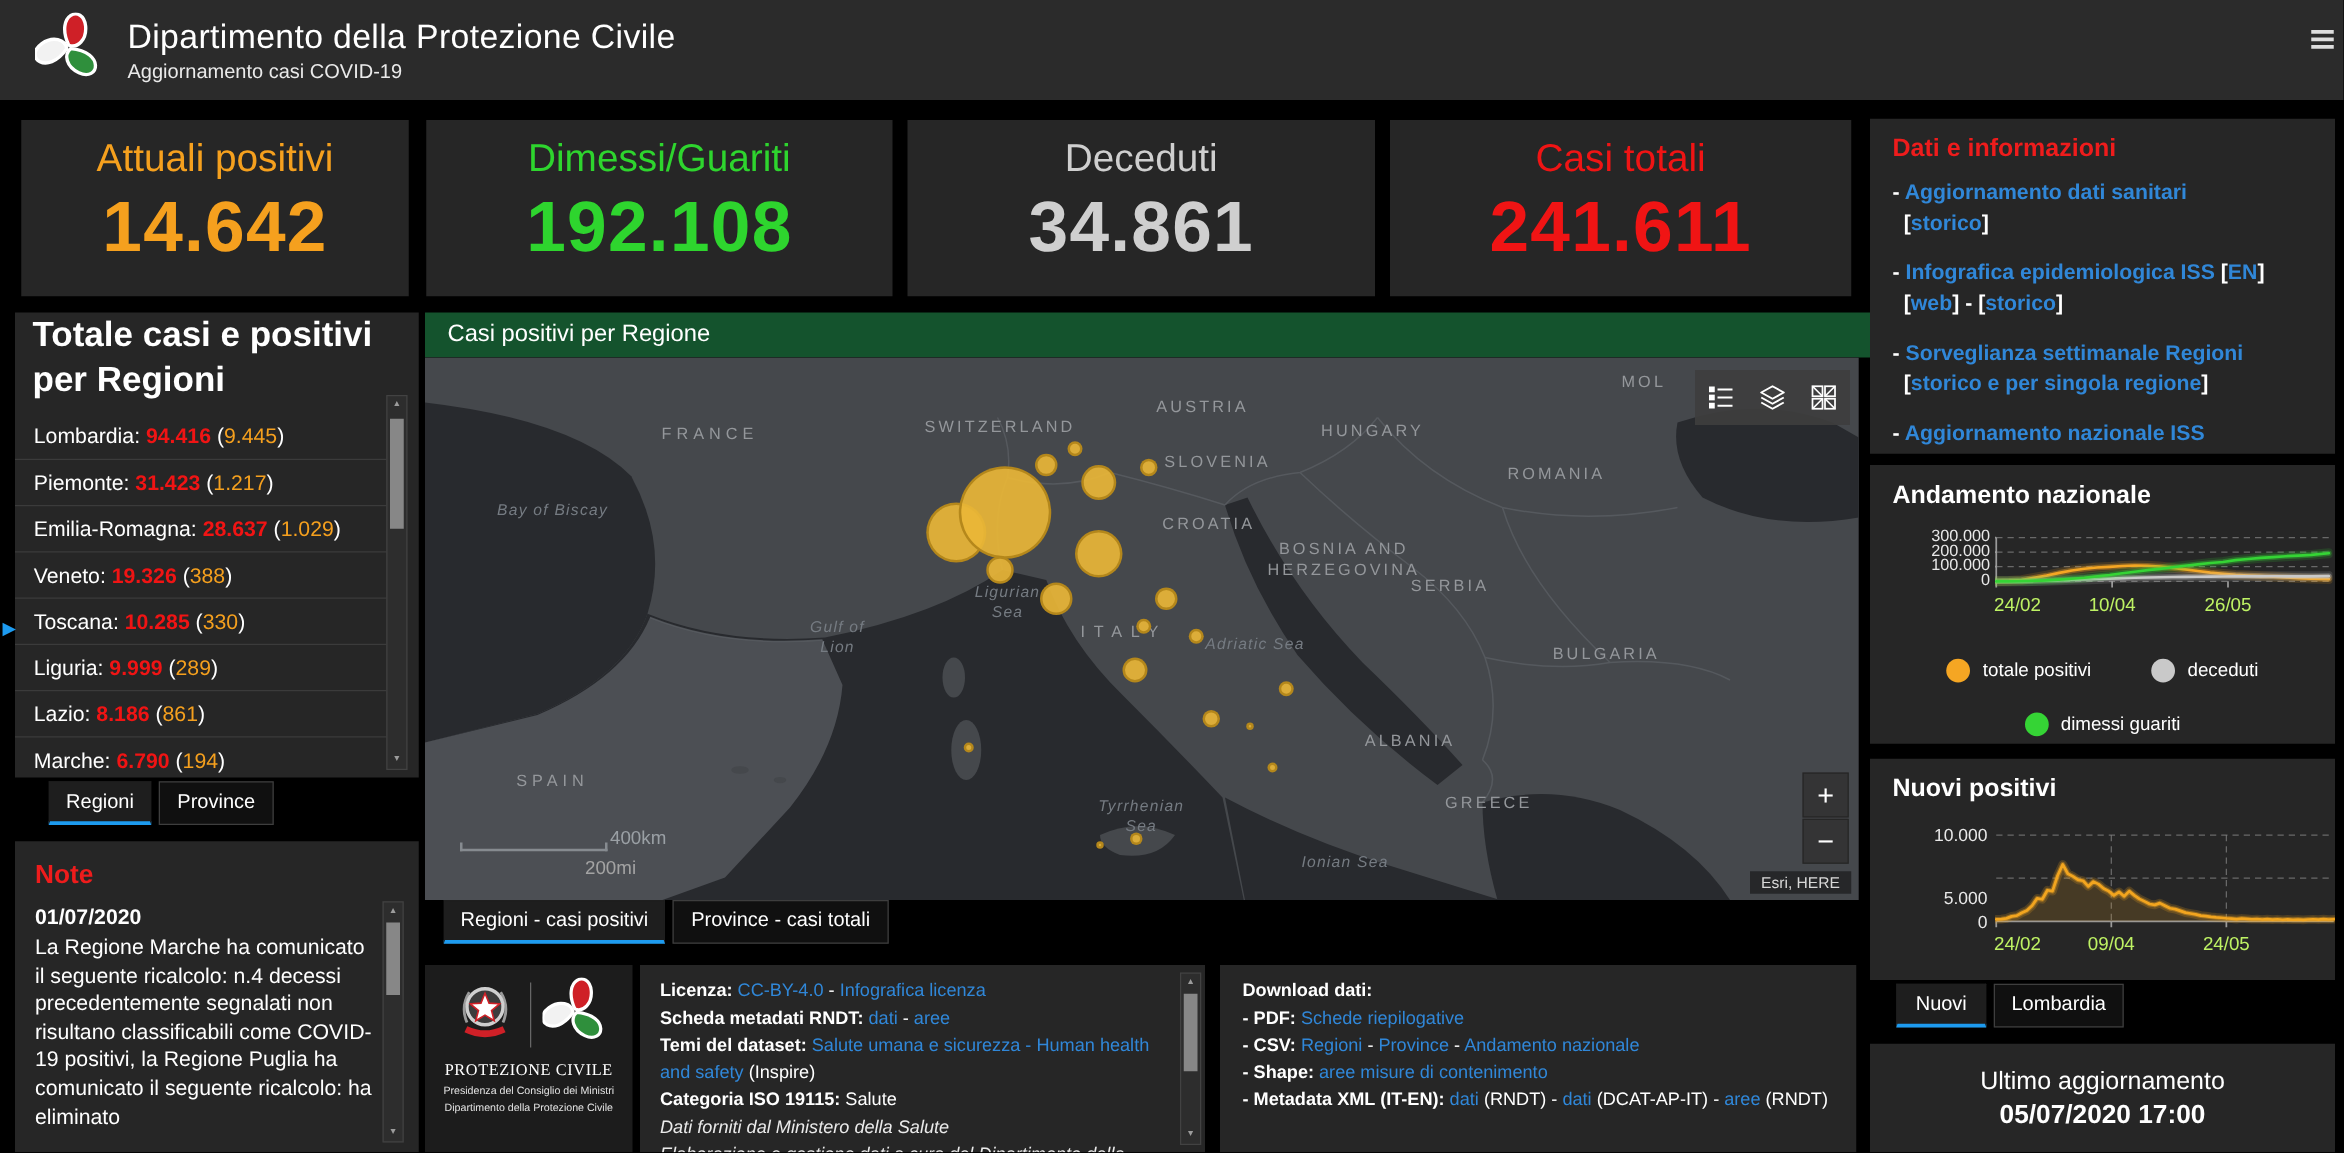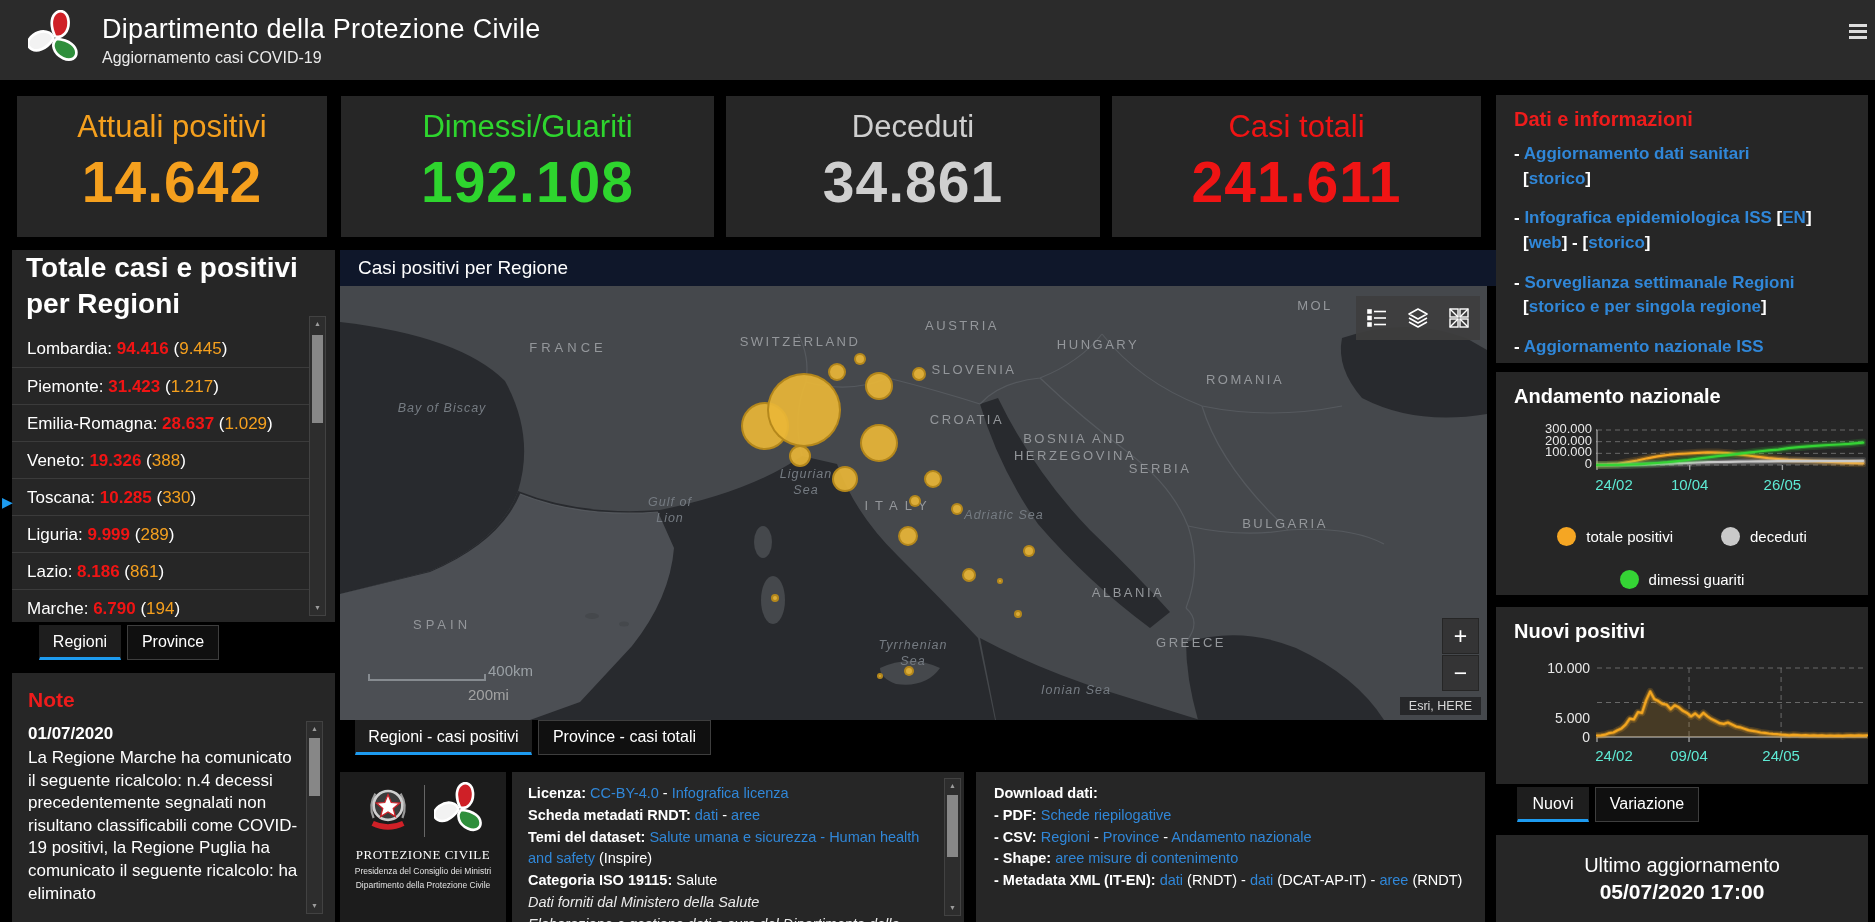--- a/index.html
+++ b/index.html
@@ -46,21 +46,21 @@
 
 
 #note-panel{left:12px;top:673px;width:323px;height:249px;overflow:hidden}
 .note-title{color:#ee1c1c;font-size:21px;font-weight:700;padding:15px 0 12px 16px}
 .note-date{font-size:17px;font-weight:700;padding:0 16px 3px}
 .note-text{font-size:17px;line-height:1.33;padding:0 36px 0 16px}
 
 #expand-arrow{position:absolute;left:2px;top:494px;color:#1d9bf0;font-size:14px}
 
 
-#map-title{position:absolute;left:340px;top:250px;width:1255px;height:36px;background:#0f172a;
+#map-title{position:absolute;left:340px;top:250px;width:1255px;height:36px;background:#14532d;
   font-size:19px;line-height:36px;padding-left:18px;font-weight:400}
 #map-body{position:absolute;left:340px;top:286px;width:1147px;height:434px;background:#282a2e;overflow:hidden}
 #map-svg{position:absolute;left:0;top:0}
 .country-label{position:absolute;transform:translate(-50%,-50%);color:#94979b;font-size:13px;
   letter-spacing:2.5px;white-space:pre-line;text-align:center;line-height:1.3}
 .sea-label{position:absolute;transform:translate(-50%,-50%);color:#757b82;font-size:12.5px;font-style:italic;
   letter-spacing:1px;white-space:pre-line;text-align:center;line-height:1.3}
 .bubble{position:absolute;border-radius:50%;background:rgba(233,182,55,.92);
   border:2px solid rgba(178,133,26,.95);transform:translate(-50%,-50%)}
 #map-controls{position:absolute;left:1016px;top:10px;width:124px;height:44px;background:rgba(62,62,62,.92);
@@ -99,21 +99,21 @@
 #andamento-panel{left:1496px;top:372px;width:372px;height:223px;overflow:hidden}
 #nuovi-panel{left:1496px;top:607px;width:372px;height:177px;overflow:hidden}
 .rc-title{font-size:20px;font-weight:700;padding:13px 0 0 18px}
 .chart-svg{position:absolute}
 #and-svg{left:100px;top:52px;width:270px;height:50px}
 #nuo-svg{left:100px;top:57px;width:272px;height:78px}
 .ylab{position:absolute;right:0;font-size:13px;height:12px;line-height:12px;color:#e8e8e8}
 .ylabs{position:absolute;left:8px;top:0;width:88px;height:100%}
 #nuo-ylabels{width:86px}
 .ylab2{height:20px;line-height:20px;font-size:14px}
-.xlab{position:absolute;transform:translateX(-50%);font-size:15px;color:#5eead4}
+.xlab{position:absolute;transform:translateX(-50%);font-size:15px;color:#bef264}
 #and-xlabels{position:absolute;left:0;top:104px;width:100%;height:20px}
 #nuo-xlabels{position:absolute;left:0;top:140px;width:100%;height:20px}
 .leg-row{position:absolute;left:0;width:100%;display:flex;justify-content:center;gap:48px}
 #leg-row1{top:155px}#leg-row2{top:198px}
 .leg-item{display:flex;align-items:center;gap:10px;font-size:15px}
 .leg-dot{width:19px;height:19px;border-radius:50%}
 
 #ultimo-panel{left:1496px;top:835px;width:372px;height:87px;display:flex;flex-direction:column;
   align-items:center;justify-content:center;gap:3px}
 #ultimo-label{font-size:20px}
@@ -478,14 +478,14 @@
   <section id="ultimo-panel" class="panel">
     <div id="ultimo-label">Ultimo aggiornamento</div>
     <div id="ultimo-value">05/07/2020 17:00</div>
   </section>
 
 <div class="tab active" style="left: 39px; top: 625px; width: 82px;">Regioni</div>
     <div class="tab" style="left: 127px; top: 625px; width: 92px;">Province</div>
     <div class="tab active" style="left: 355px; top: 720px; width: 177px;">Regioni - casi positivi</div>
     <div class="tab" style="left: 538px; top: 720px; width: 173px; text-align: center;">Province - casi totali</div>
     <div class="tab active" style="left: 1517px; top: 787px; width: 72px;">Nuovi</div>
-    <div class="tab" style="left: 1595px; top: 787px; width: 104px;">Variazione</div>
+    <div class="tab" style="left: 1595px; top: 787px; width: 104px;">Lombardia</div>
   </div>
 
 </body></html>

